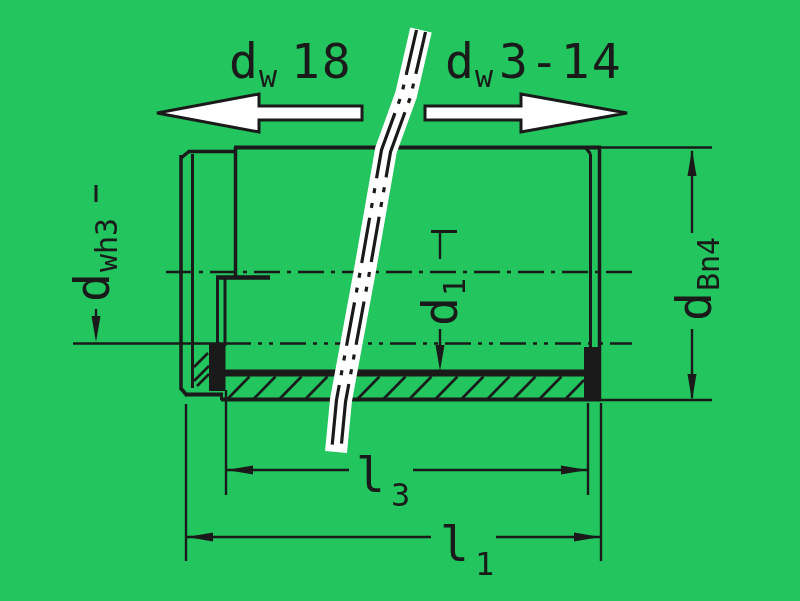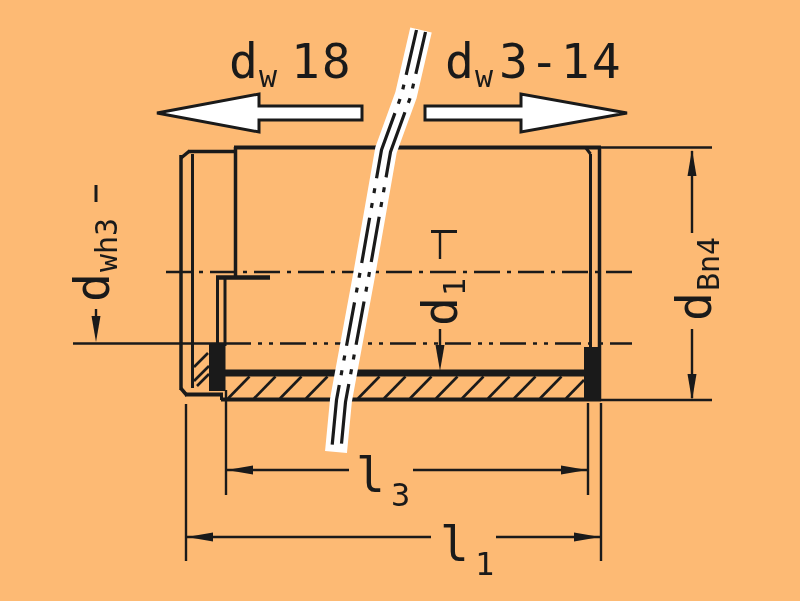--- a/index.html
+++ b/index.html
@@ -1,17 +1,17 @@
 <!DOCTYPE html>
 <html><head>
 <meta charset="utf-8">
 <style>
   html, body { margin: 0; padding: 0; background: #ffffff; }
   .stage {
-    width: 800px; height: 601px; background: #fdba74;
+    width: 800px; height: 601px; background: #22c55e;
     position: relative; overflow: hidden;
     font-family: "DejaVu Sans Mono", monospace;
   }
   svg text { fill: #1a1a1a; font-family: "DejaVu Sans Mono", monospace; }
 </style>
 </head>
 <body>
 
 <div class="stage">
 <svg width="800" height="601" viewBox="0 0 800 601" stroke-linecap="butt" stroke-linejoin="miter">

